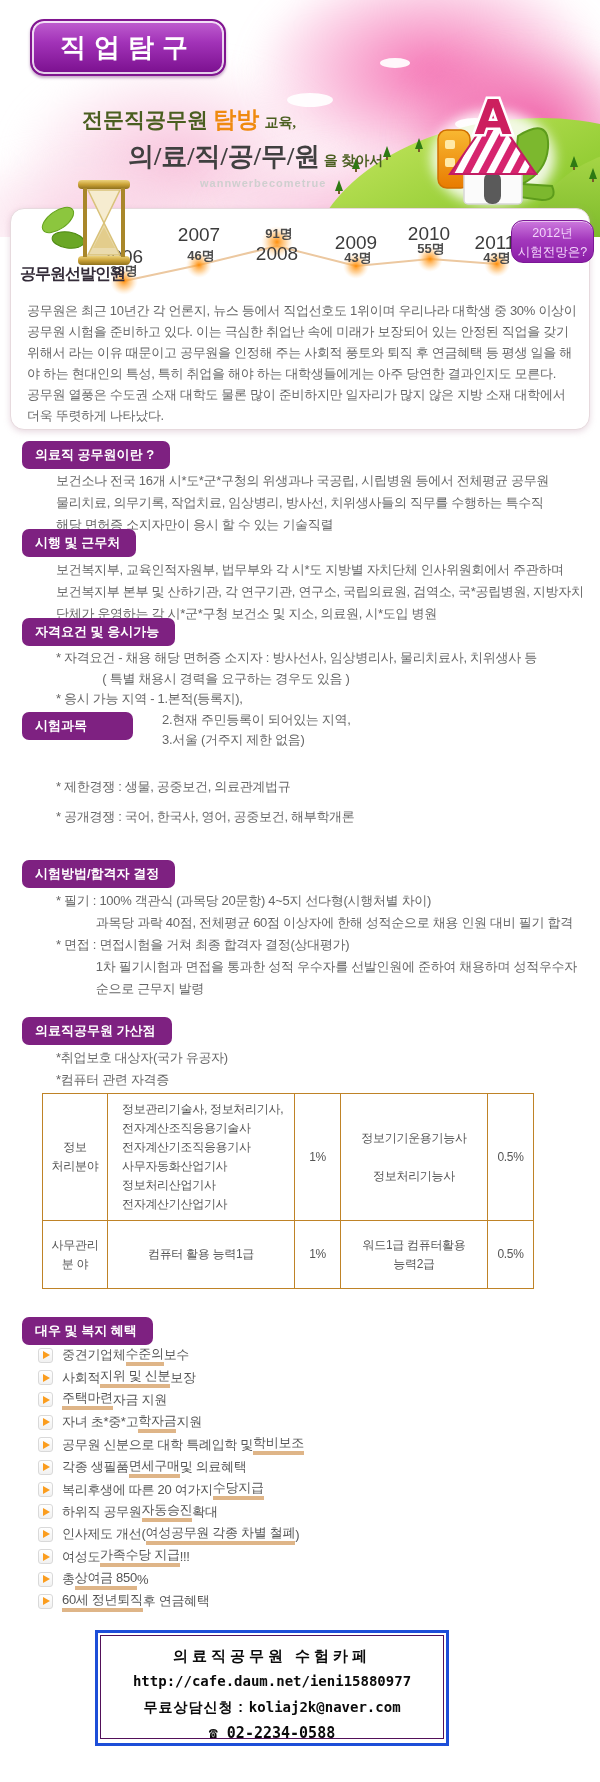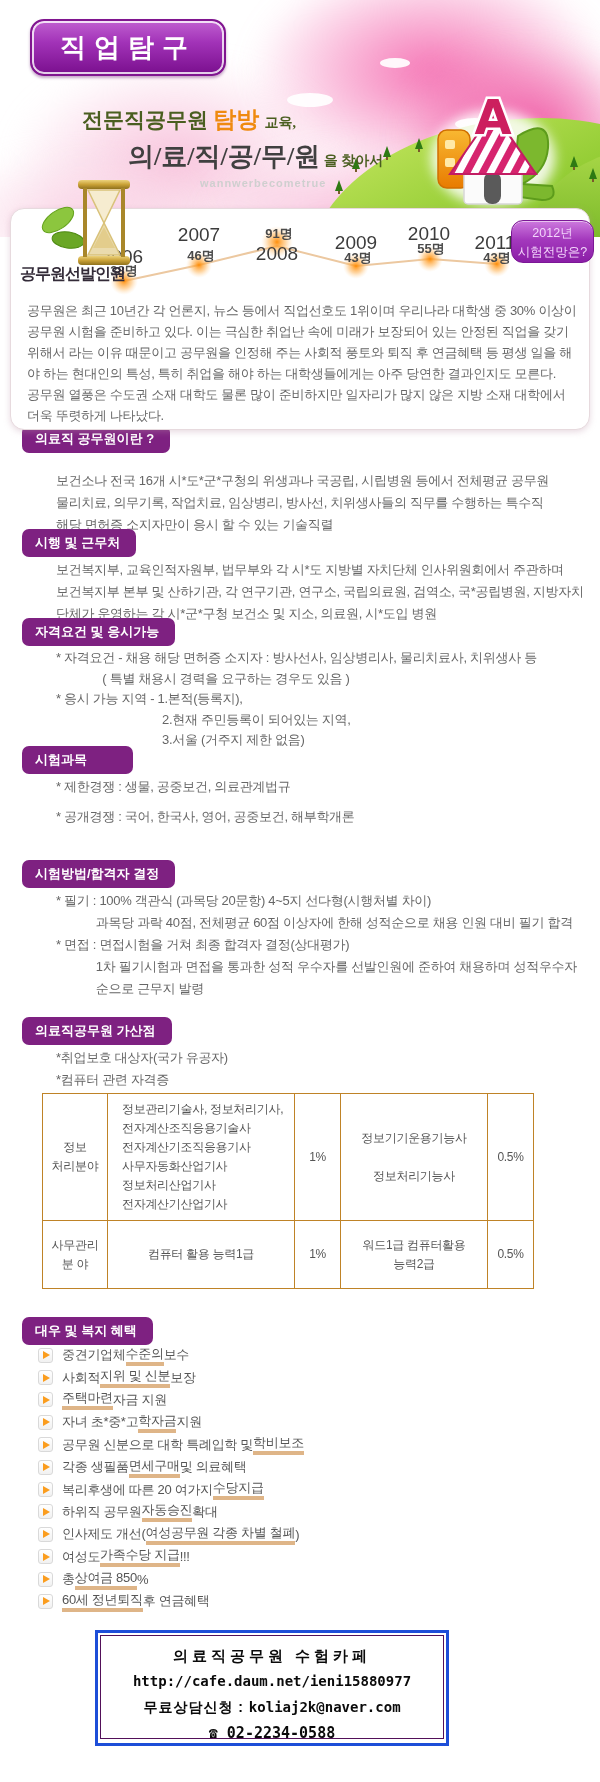--- a/index.html
+++ b/index.html
@@ -206,21 +206,21 @@
   <div class="btn2012">
     <div>2012년</div>
     <div>시험전망은?</div>
   </div>
 
   <div class="intro">
     <p>공무원은 최근 10년간 각 언론지, 뉴스 등에서 직업선호도 1위이며 우리나라 대학생 중 30% 이상이 공무원 시험을 준비하고 있다. 이는 극심한 취업난 속에 미래가 보장되어 있는 안정된 직업을 갖기 위해서 라는 이유 때문이고 공무원을 인정해 주는 사회적 풍토와 퇴직 후 연금혜택 등 평생 일을 해야 하는 현대인의 특성, 특히 취업을 해야 하는 대학생들에게는 아주 당연한 결과인지도 모른다.</p>
     <p>공무원 열풍은 수도권 소재 대학도 물론 많이 준비하지만 일자리가 많지 않은 지방 소재 대학에서 더욱 뚜렷하게 나타났다.</p>
   </div>
 
-  <div class="pill" style="top:425px;">의료직 공무원이란 ?</div>
+  <div class="pill" style="top:441px;">의료직 공무원이란 ?</div>
   <div class="sec-body lh22" style="top:470px;">
       <div class="tline">보건소나 전국 16개 시*도*군*구청의 위생과나 국공립, 시립병원 등에서 전체평균 공무원</div>
       <div class="tline">물리치료, 의무기록, 작업치료, 임상병리, 방사선, 치위생사들의 직무를 수행하는 특수직</div>
       <div class="tline">해당 면허증 소지자만이 응시 할 수 있는 기술직렬</div>
     </div>
 
   <div class="pill" style="top:529px;">시행 및 근무처</div>
   <div class="sec-body lh22" style="top:559px;">
       <div class="tline">보건복지부, 교육인적자원부, 법무부와 각 시*도 지방별 자치단체 인사위원회에서 주관하며</div>
       <div class="tline">보건복지부 본부 및 산하기관, 각 연구기관, 연구소, 국립의료원, 검역소, 국*공립병원, 지방자치</div>
@@ -229,21 +229,21 @@
 
   <div class="pill" style="top:618px;">자격요건 및 응시가능</div>
   <div class="sec-body lh20" style="top:648px;">
       <div class="tline">* 자격요건 - 채용 해당 면허증 소지자 : 방사선사, 임상병리사, 물리치료사, 치위생사 등</div>
       <div class="tline">              ( 특별 채용시 경력을 요구하는 경우도 있음 )</div>
       <div class="tline">* 응시 가능 지역 - 1.본적(등록지),</div>
       <div class="tline">                                2.현재 주민등록이 되어있는 지역,</div>
       <div class="tline">                                3.서울 (거주지 제한 없음)</div>
     </div>
 
-  <div class="pill" style="top:746px;border-radius:7px;">시험과목</div>
+  <div class="pill" style="top:712px;border-radius:7px;">시험과목</div>
   <div class="sec-body lh30" style="top:772px;">
       <div class="tline">* 제한경쟁 : 생물, 공중보건, 의료관계법규</div>
       <div class="tline">* 공개경쟁 : 국어, 한국사, 영어, 공중보건, 해부학개론</div>
     </div>
 
   <div class="pill" style="top:860px;">시험방법/합격자 결정</div>
   <div class="sec-body lh22" style="top:890px;">
       <div class="tline">* 필기 : 100% 객관식 (과목당 20문항) 4~5지 선다형(시행처별 차이)</div>
       <div class="tline">            과목당 과락 40점, 전체평균 60점 이상자에 한해 성적순으로 채용 인원 대비 필기 합격</div>
       <div class="tline">* 면접 : 면접시험을 거쳐 최종 합격자 결정(상대평가)</div>

